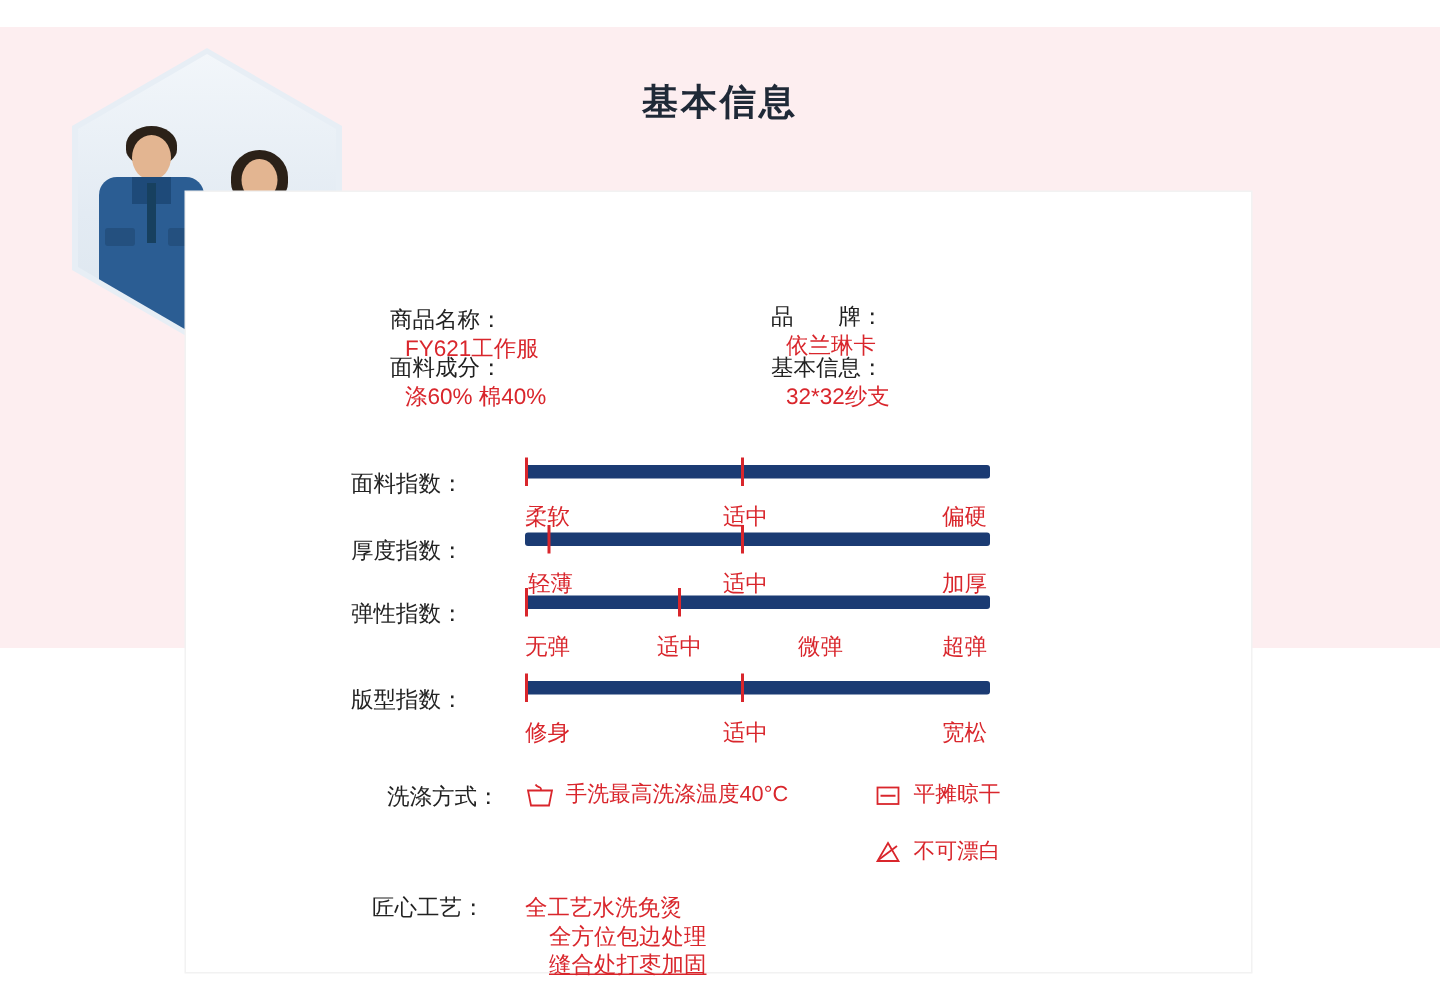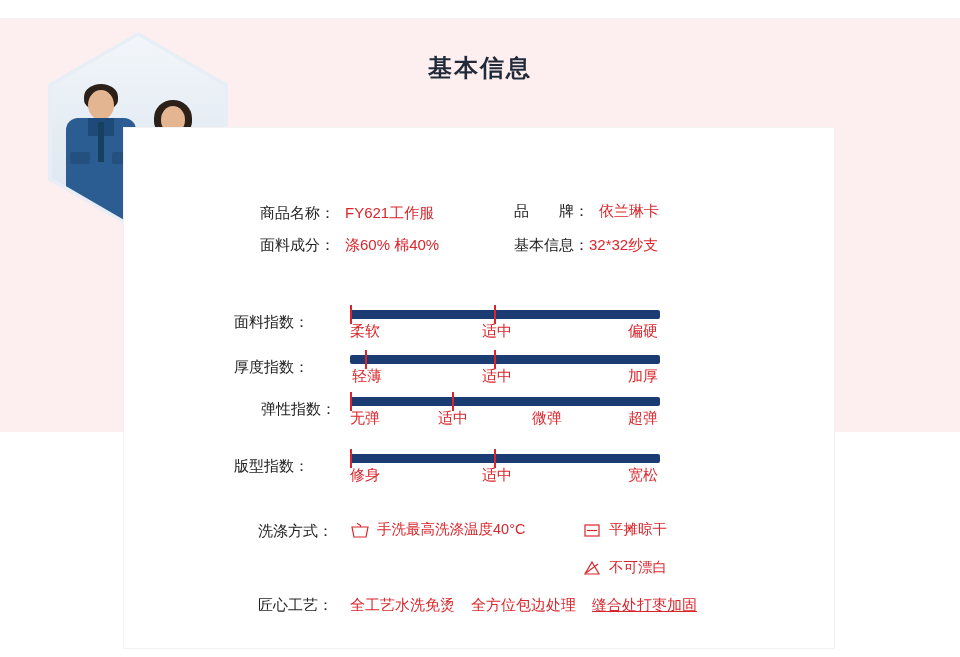--- a/index.html
+++ b/index.html
@@ -108,20 +108,21 @@
     width: 710px;
     height: 520px;
     background: #ffffff;
     box-shadow: 0 0 0 1px #f2f2f2;
   }
 
   .row {
     position: absolute;
     display: flex;
     align-items: flex-start;
+    flex-direction: column;
   }
   .label {
     color: #222222;
     font-size: 15px;
     white-space: nowrap;
   }
   .value {
     color: #d9262c;
     font-size: 15px;
     white-space: nowrap;
@@ -142,21 +143,21 @@
     position: absolute;
     top: -5px;
     width: 2px;
     height: 19px;
     background: #d9262c;
   }
   .scale-labels {
     position: relative;
     width: 330px;
     height: 20px;
-    margin-top: 3px;
+    margin-top: 16px;
   }
   .scale-labels span {
     position: absolute;
     font-size: 15px;
     color: #d9262c;
     white-space: nowrap;
   }
 
   
   .wash-item {
@@ -222,21 +223,21 @@
       <span class="label">品　　牌：</span>
       <span class="value" style="margin-left:10px;">依兰琳卡</span>
     </div>
 
     <div class="row" style="left:136px; top:108px;">
       <span class="label">面料成分：</span>
       <span class="value" style="margin-left:10px;">涤60% 棉40%</span>
     </div>
     <div class="row" style="left:390px; top:108px;">
       <span class="label">基本信息：</span>
-      <span class="value" style="">32*32纱支</span>
+      <span class="value" style="margin-left:10px;">32*32纱支</span>
     </div>
 
 
     <div class="row" style="left:110px; top:185px;">
       <span class="label">面料指数：</span>
     </div>
     <div class="bar-block" style="left:226px; top:182px;">
       <div class="bar-track">
         <div class="tick" style="left:0px;"></div>
         <div class="tick" style="left:144px;"></div>
@@ -256,21 +257,21 @@
         <div class="tick" style="left:15px;"></div>
         <div class="tick" style="left:144px;"></div>
       </div>
       <div class="scale-labels">
         <span style="left:2px;">轻薄</span>
         <span style="left:132px;">适中</span>
         <span style="left:278px;">加厚</span>
       </div>
     </div>
 
-    <div class="row" style="left:110px; top:272px;margin-left:27px;">
+    <div class="row" style="left:110px; top:272px;">
       <span class="label">弹性指数：</span>
     </div>
     <div class="bar-block" style="left:226px; top:269px;">
       <div class="bar-track">
         <div class="tick" style="left:0px;"></div>
         <div class="tick" style="left:102px;"></div>
       </div>
       <div class="scale-labels">
         <span style="left:0px;">无弹</span>
         <span style="left:88px;">适中</span>
@@ -322,21 +323,21 @@
     <div class="wash-item" style="left:458px; top:430px;">
       <span class="wash-icon">
         <svg width="20" height="18" viewBox="0 0 20 18">
           <path d="M10 3 L17 15 L3 15 Z" fill="none" stroke="#d9262c" stroke-width="1.2"></path>
           <line x1="4" y1="14" x2="16" y2="5" stroke="#d9262c" stroke-width="1.2"></line>
         </svg>
       </span>
       <span>不可漂白</span>
     </div>
 
-    <div class="row" style="left:134px; top:468px;">
+    <div class="row" style="left:124px; top:468px;">
       <span class="label">匠心工艺：</span>
     </div>
     <div class="row" style="left:226px; top:468px;">
       <span class="value">全工艺水洗免烫</span>
       <span class="value" style="margin-left:16px;">全方位包边处理</span>
       <span class="value" style="margin-left:16px;text-decoration:underline;">缝合处打枣加固</span>
     </div>
 
   </div>
 </div>

